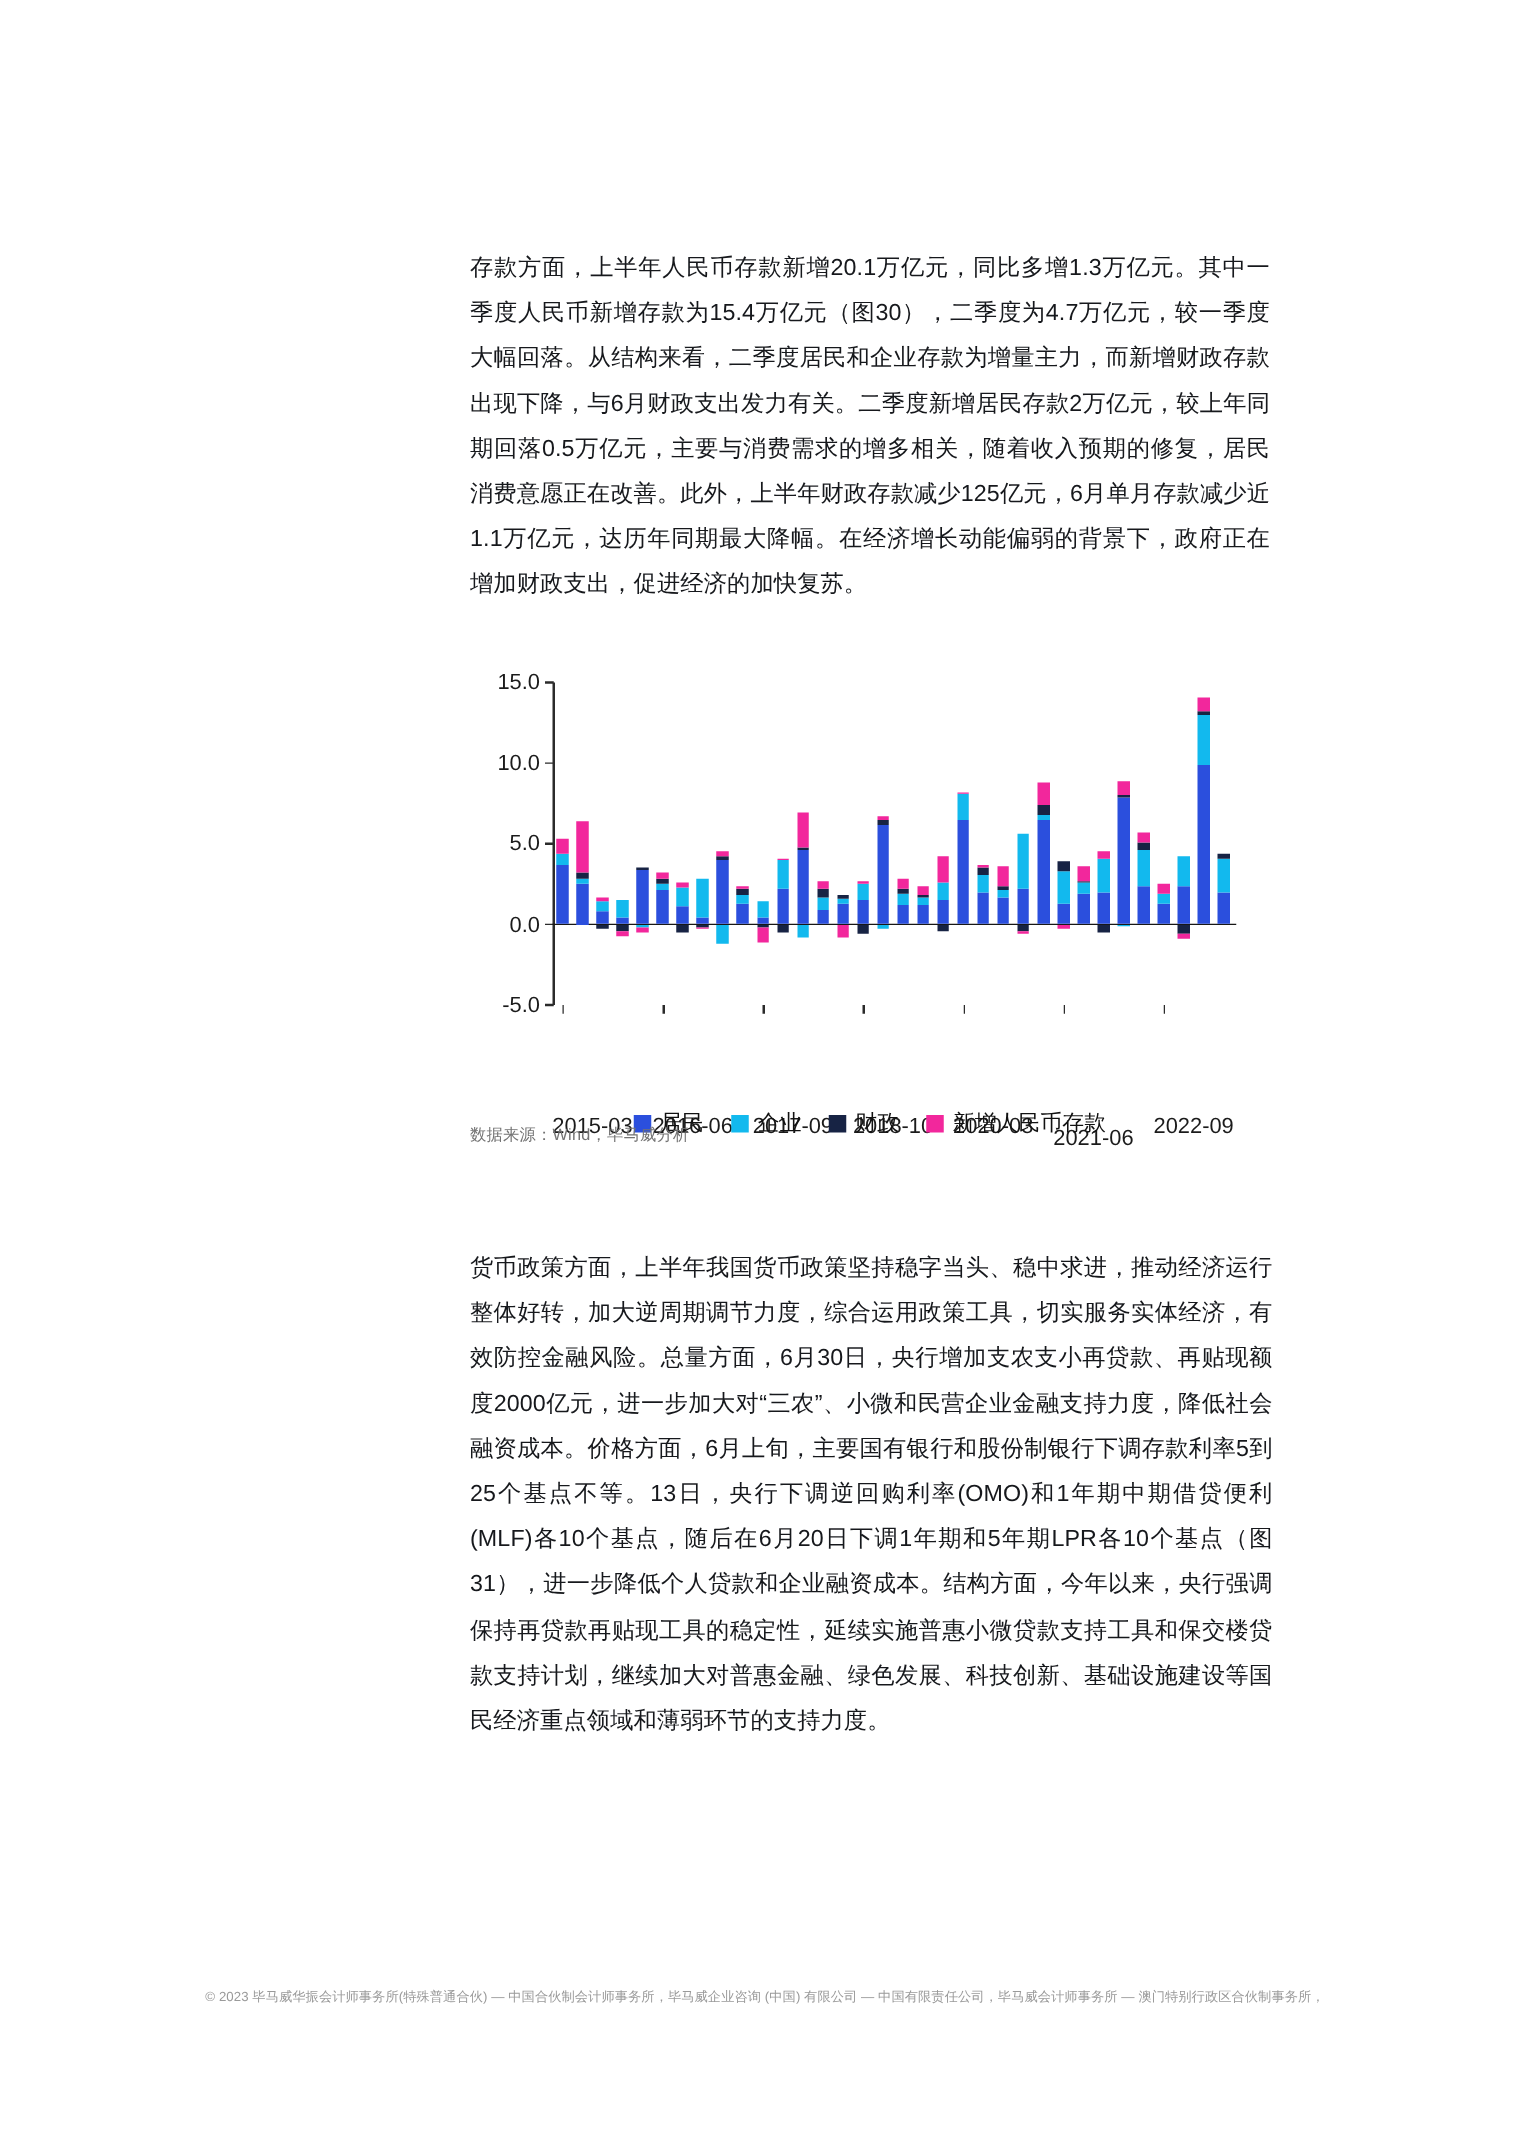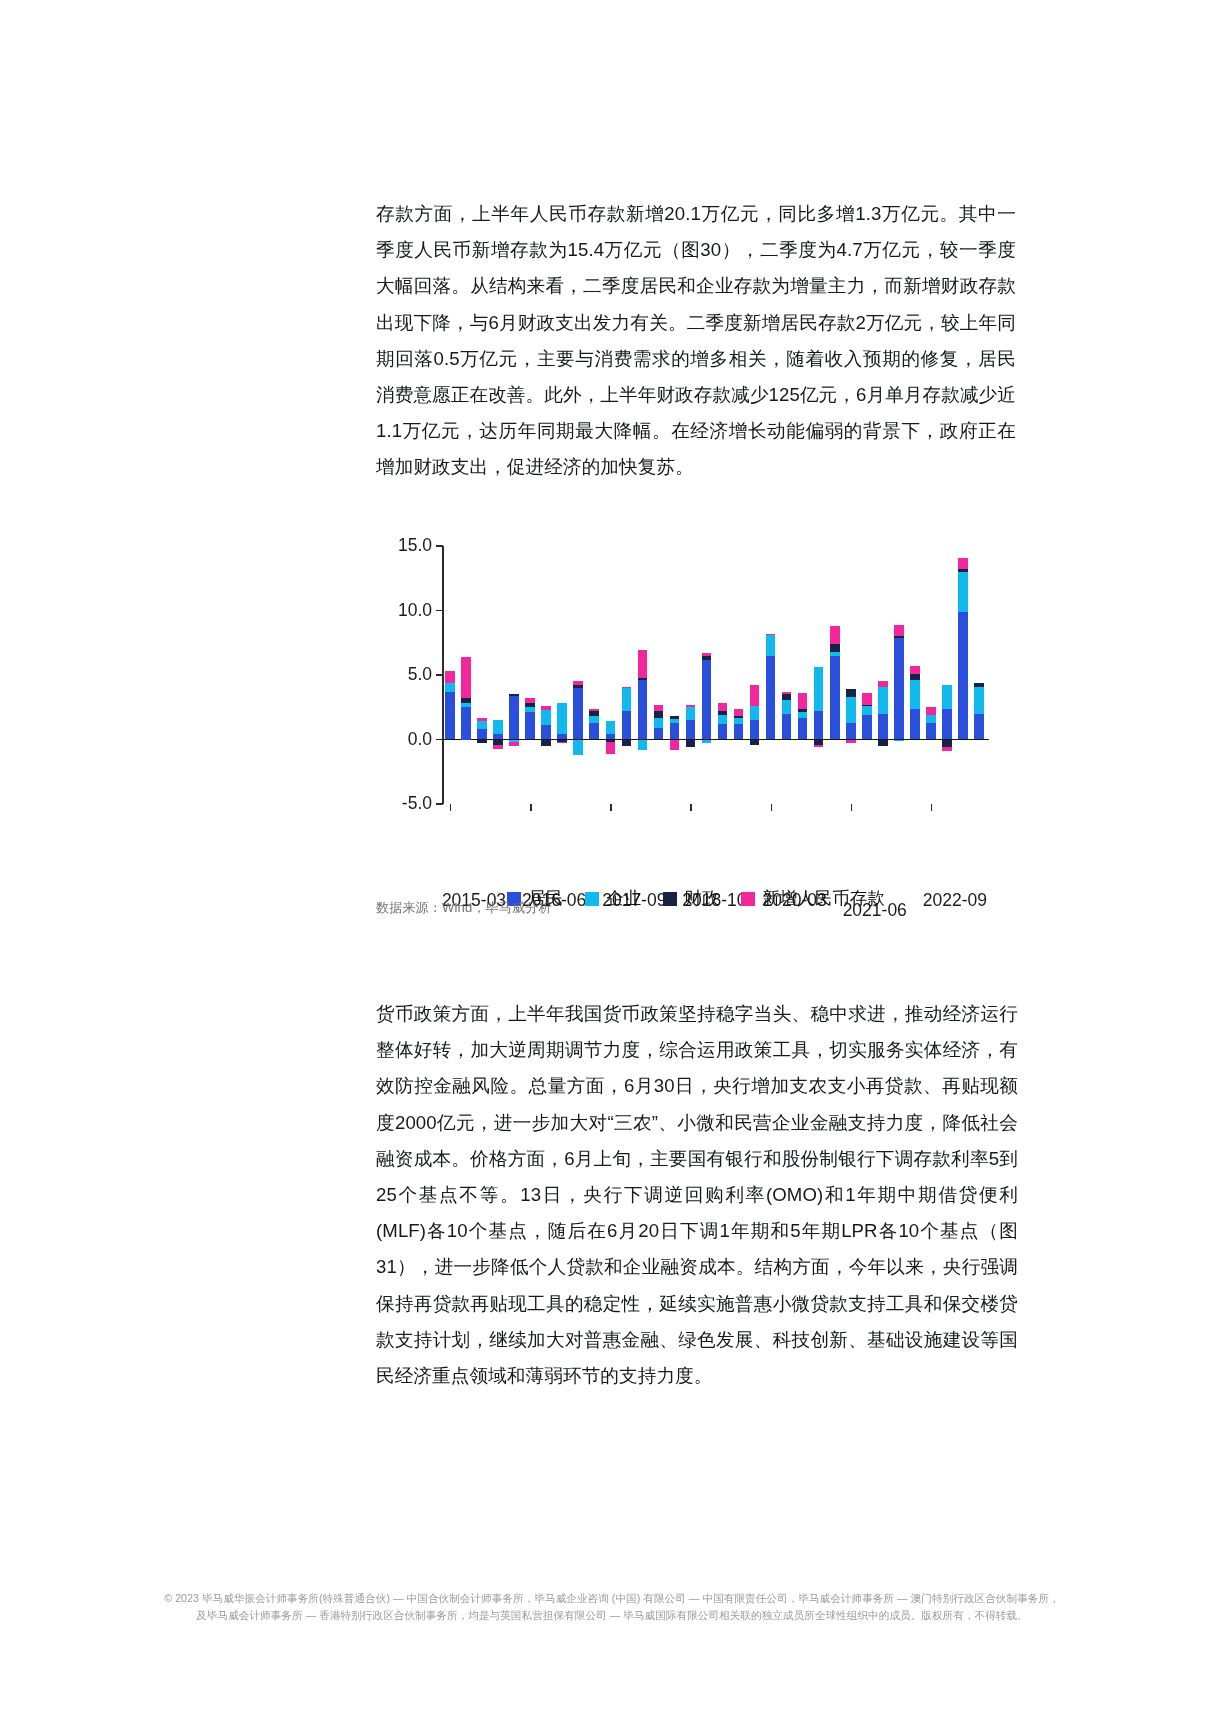--- a/index.html
+++ b/index.html
@@ -478,17 +478,16 @@
   </div>
 
   <div class="source-note">数据来源：Wind，毕马威分析</div>
 
   <div class="content-col-2">
     <p class="para">货币政策方面，上半年我国货币政策坚持稳字当头、稳中求进，推动经济运行整体好转，加大逆周期调节力度，综合运用政策工具，切实服务实体经济，有效防控金融风险。总量方面，6月30日，央行增加支农支小再贷款、再贴现额度2000亿元，进一步加大对“三农”、小微和民营企业金融支持力度，降低社会融资成本。价格方面，6月上旬，主要国有银行和股份制银行下调存款利率5到25个基点不等。13日，央行下调逆回购利率(OMO)和1年期中期借贷便利(MLF)各10个基点，随后在6月20日下调1年期和5年期LPR各10个基点（图31），进一步降低个人贷款和企业融资成本。结构方面，今年以来，央行强调保持再贷款再贴现工具的稳定性，延续实施普惠小微贷款支持工具和保交楼贷款支持计划，继续加大对普惠金融、绿色发展、科技创新、基础设施建设等国民经济重点领域和薄弱环节的支持力度。</p>
   </div>
 
   <div class="footer">
     <p class="footer-line">© 2023 毕马威华振会计师事务所(特殊普通合伙) — 中国合伙制会计师事务所，毕马威企业咨询 (中国) 有限公司 — 中国有限责任公司，毕马威会计师事务所 — 澳门特别行政区合伙制事务所，</p>
-    <p class="footer-line">及毕马威会计师事务所 — 香港特别行政区合伙制事务所，均是与英国私营担保有限公司 — 毕马威国际有限公司相关联的独立成员所全球性组织中的成员。版权所有，不得转载。</p>
   </div>
 
 
 </div>
 
 </body></html>

